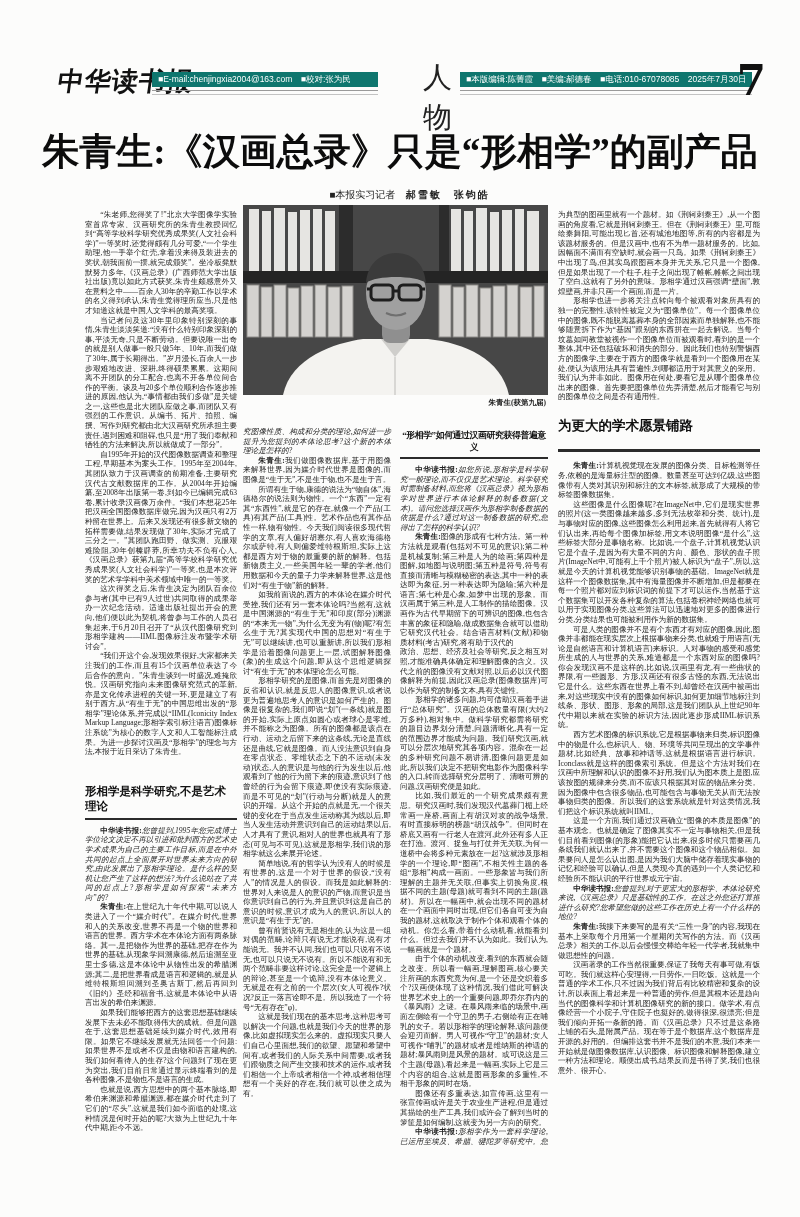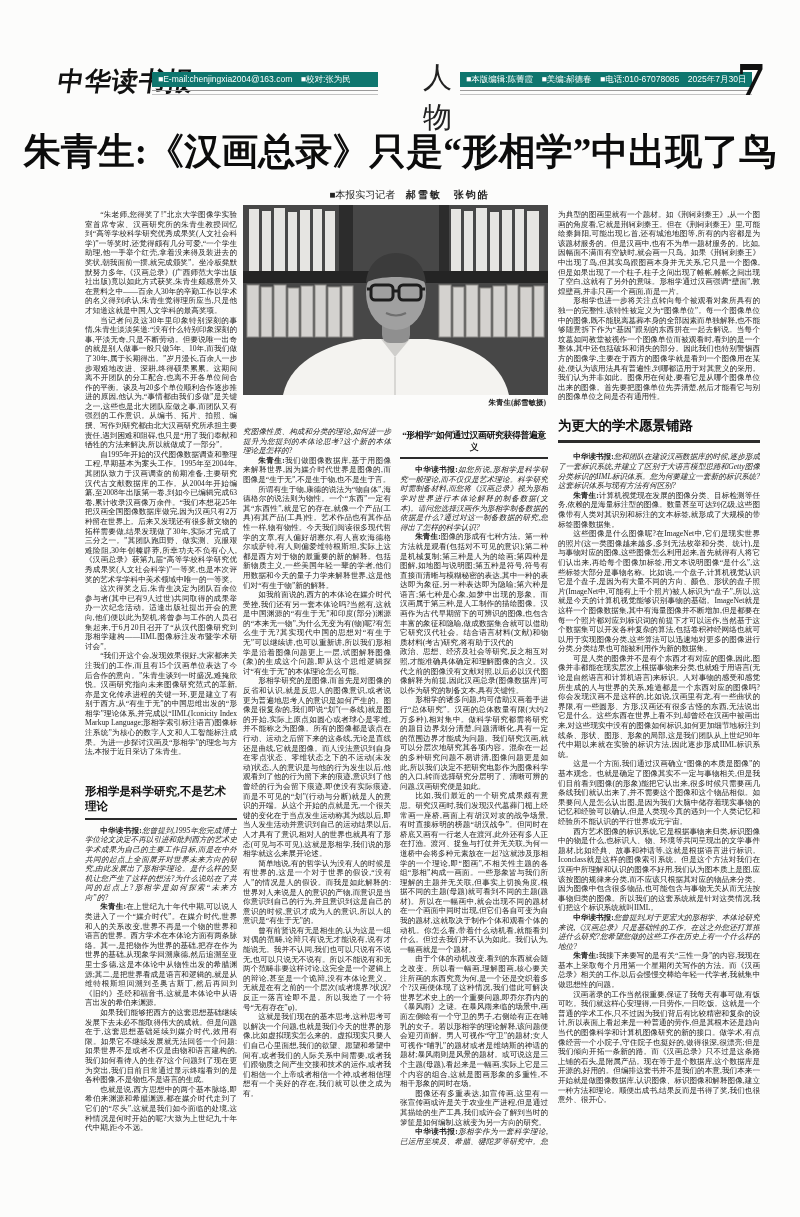--- a/index.html
+++ b/index.html
@@ -38,36 +38,36 @@
   .colR{left:558px;top:210px;width:202px;height:940px;}
   .col p{margin:0;text-indent:2em;font-size:7.6px;line-height:9.6px;color:#242424;}
   .col p.cont{text-indent:0;}
   .col p.q{font-style:italic;color:#1f1f1f;}
   .col p.qcont{font-style:italic;text-indent:0;}
   .col p b{font-style:normal;font-weight:bold;}
   .sec-h{font-weight:bold;color:#111;border-bottom:2.5px solid #2b2b2b;
        padding:3px 0 4px;margin:24px 0 6px;line-height:1.3;break-inside:avoid;text-align:left;}
   .h-md{font-size:11.5px;}
   .h-sm{font-size:8.9px;letter-spacing:-0.4px;text-align:center;}
-  .h-lg{font-size:13.5px;border-bottom-width:3px;padding-bottom:6px;margin:12px 0 9px;}
+  .h-lg{font-size:13.5px;border-bottom-width:3px;padding-bottom:15px;margin:12px 0 9px;}
 </style>
 </head>
 <body>
 
 <div class="page">
 
   <div class="logo">中华读书报</div>
   <div class="bar bar-left">■E-mail:chenjingxia2004@163.com　■校对:张为民</div>
   <div class="rule rule-left"></div>
   <div class="section-title">人物</div>
   <div class="bar bar-right">■本版编辑:陈菁霞　■美编:郝德春　■电话:010-67078085　2025年7月30日</div>
   <div class="rule rule-right"></div>
   <div class="page-num">7</div>
 
-  <h1 class="headline">朱青生:《汉画总录》只是“形相学”中出现了鸟</h1>
+  <h1 class="headline">朱青生:《汉画总录》只是“形相学”的副产品</h1>
   <div class="byline">
     <span>■本报实习记者</span>
     <b>郝雪敏　张钧皓</b>
   </div>
 
   <figure class="photo">
     <svg width="305" height="190" viewBox="0 0 305 190" xmlns="http://www.w3.org/2000/svg">
       <rect x="0" y="0" width="305" height="190" fill="#474747"></rect>
 
       <g fill="#e6e5e2">
@@ -121,61 +121,60 @@
       <g fill="none" stroke="#1e1e1e" stroke-width="3">
         <rect x="128" y="80" width="22" height="15" rx="4"></rect>
         <rect x="156" y="80" width="22" height="15" rx="4"></rect>
         <line x1="150" y1="86" x2="156" y2="86"></line>
         <line x1="124" y1="84" x2="128" y2="84"></line>
           <line x1="178" y1="84" x2="182" y2="84"></line>
       </g>
       <path d="M143,108 Q153,113 163,108" stroke="#6f6f6f" stroke-width="2" fill="none"></path>
     </svg>
   </figure>
-  <div class="caption">朱青生(郝雪敏摄)</div>
+  <div class="caption">朱青生(获第九届)</div>
 
   <div class="col col1" id="col1">
       <p class="p">“朱老师,您得奖了!”北京大学图像学实验室首席专家、汉画研究所的朱青生教授回忆到“高等学校科学研究优秀成果奖(人文社会科学)”一等奖时,还觉得颇有几分可爱,“一个学生助理,他一手举个红壳,拿着没来得及装进去的奖状,朝我面前一摆,就完成颁奖”。坐冷板凳默默努力多年,《汉画总录》(广西师范大学出版社出版)竟以如此方式获奖,朱青生颇感意外又在意料之中——百余人30年的辛勤工作以学术的名义得到承认,朱青生觉得理所应当,只是他才知道这就是中国人文学科的最高奖项。</p>
       <p class="p">当记者问及这30年里印象特别深刻的事情,朱青生淡淡笑道:“没有什么特别印象深刻的事,平淡无奇,只是不断劳动。但要说唯一出奇的就是别人做事一般只做5年、10年,而我们做了30年,属于长期得出。”岁月漫长,百余人一步步艰难地改进、深耕,终得硕果累累。这期间离不开团队的分工配合,也离不开各单位间合作的平衡。谈及与20多个单位顺利合作逐步推进的原因,他认为,“事情都由我们多做”是关键之一,这些也是北大团队应做之事,而团队又有强烈的工作意识。从编书、拓片、拍照、编撰、写作到研究都由北大汉画研究所承担主要责任,遇到困难和阻碍,也只是“用了我们奉献和牺牲的方法来解决,所以就做成了一部分”。</p>
       <p class="p">自1995年开始的汉代图像数据调查和整理工程,早期基本为案头工作。1995年至2004年,其团队致力于汉画调查的前期准备,主要研究汉代古文献数据库的工作。从2004年开始编纂,至2008年出版第一卷,到如今已编辑完成63卷,累计收录汉画像万余件。“我们本想花25年把汉画全国图像数据库做完,因为汉画只有2万种留在世界上。后来又发现还有很多新文物的拓样需要做,结果发现做了30年,实际才完成了三分之一。”其团队跑田野、做实测、克服艰难险阻,30年创榛辟莽,所幸功夫不负有心人,《汉画总录》获第九届“高等学校科学研究优秀成果奖(人文社会科学)”一等奖,也是本次评奖的艺术学学科中美术领域中唯一的一等奖。</p>
       <p class="p">这次得奖之后,朱青生决定为团队百余位参与者(其中已有9人过世)共同取得的成果举办一次纪念活动。适逢出版社提出开会的意向,他们便以此为契机,将曾参与工作的人员召集起来,于6月20日召开了“从汉代图像研究到形相学建构——IIML图像标注发布暨学术研讨会”。</p>
       <p class="p">“我们开这个会,发现效果很好,大家都来关注我们的工作,而且有15个汉画单位表达了今后合作的意向。”朱青生谈到一时盛况,难掩欣悦。汉画研究指向未来图像研究范式的革新,亦是文化传承进程的关键一环,更是建立了有别于西方,从“有生于无”的中国思维出发的“形相学”理论体系,并完成以“IIML(Iconicity Index Markup Language;形相学索引标注语言)图像标注系统”为核心的数字人文和人工智能标注成果。为进一步探讨汉画及“形相学”的理念与方法,本报于近日采访了朱青生。</p>
       <div class="sec-h h-md">形相学是科学研究,不是艺术理论</div>
       <p class="q"><b>中华读书报:</b>您曾提到,1995年您完成博士学位论文决定不再以引进和批判西方的艺术史学术成果为自己的主要工作目标,而是在中外共同的起点上全面展开对世界未来方向的研究,由此发展出了形相学理论。是什么样的契机让您产生了这样的想法?为什么说站在了共同的起点上?形相学是如何探索“未来方向”的?</p>
       <p class="a"><b>朱青生:</b>在上世纪九十年代中期,可以说人类进入了一个“媒介时代”。在媒介时代,世界和人的关系改变,世界不再是一个物的世界和语言的世界。西方学术在本体论方面有两条脉络。其一,是把物作为世界的基础,把存在作为世界的基础,从现象学回溯康德,然后追溯至亚里士多德,这是本体论中从物性出发的希腊渊源;其二,是把世界看成是语言和逻辑的,就是从维特根斯坦回溯到圣奥古斯丁,然后再回到《旧约》圣经和福音书,这就是本体论中从语言出发的希伯来渊源。</p>
       <p class="p">如果我们能够把西方的这套思想基础继续发展下去未必不能取得伟大的成就。但是问题在于,这套思想基础延续到媒介时代,效用有限。如果它不继续发展就无法回答一个问题:如果世界不是或者不仅是由物和语言建构的,我们如何看待人的生存?这个问题到了现在更为突出,我们目前日常通过显示终端看到的是各种图像,不是物也不是语言的生成。</p>
       <p class="p">也就是说,西方思想中的两个基本脉络,即希伯来渊源和希腊渊源,都在媒介时代走到了它们的“尽头”,这就是我们如今面临的处境,这种情况是何时开始的呢?大致为上世纪九十年代中期,距今不远。</p>
     </div>
   <div class="col col23" id="col23">
       <p class="qcont">究图像性质、构成和分类的理论,如何进一步提升为您提到的本体论思考?这个新的本体理论是怎样的?</p>
       <p class="a"><b>朱青生:</b>我们做图像数据库,基于用图像来解释世界,因为媒介时代世界是图像的,而图像是“生于无”,不是生于物,也不是生于言。</p>
       <p class="p">所谓有生于物,康德的说法为“物自体”,海德格尔的说法则为物性。一个“东西”一定有其“东西性”,就是它的存在,就像一个产品(工具)有其产品(工具)性。艺术作品也有其作品性一样,物有物性。今天我们阅读很多现代哲学的文章,有人偏好胡塞尔,有人喜欢海德格尔或萨特,有人则偏爱维特根斯坦,实际上这都是西方对于物的最重要的新的解释。包括新物质主义,一些美国年轻一辈的学者,他们用数据和今天的量子力学来解释世界,这是他们对“有生于物”新的解释。</p>
       <p class="p">如我前面说的,西方的本体论在媒介时代受挫,我们还有另一套本体论吗?当然有,这就是中国渊源的“有生于无”和印度(部分)渊源的“本来无一物”,为什么无变为有(物)呢?有怎么生于无?其实现代中国的思想对“有生于无”可以继续讲,也可以重新讲,所以我们形相学是沿着图像问题更上一层,试图解释图像(象)的生成这个问题,即从这个思维逻辑探讨“有生于无”的本体理论怎么可能。</p>
       <p class="p">形相学研究的是图像,而首先是对图像的反省和认识,就是反思人的图像意识,或者说更为普遍地思考人的意识是如何产生的。图像是很复杂的,我们即说“划”(一条线)就是图的开始,实际上原点如圆心或者球心是零维,并不能称之为图像。所有的图像都是该点在行动、运动之后留下来的这条线,无论是直线还是曲线,它就是图像。而人没法意识到自身在零点状态、零维状态之下的不运动(未发动)状态,人的意识是与他的行为发生以后,他观看到了他的行为留下来的痕迹,意识到了他曾经的行为会留下痕迹,即使没有实际痕迹,而是不可见的“划”(行动与分断)就是人的意识的开端。从这个开始的点就是无,一个很关键的变化在于当点发生运动称其为线以后,即当人发生活动并意识到自己的运动结果以后,人才具有了意识,相对人的世界也就具有了形态(可见与不可见),这就是形相学,我们说的形相学就这么来展开论述。</p>
       <p class="p">简单地说,有的哲学认为没有人的时候是有世界的,这是一个对于世界的假设,“没有人”的情况是人的假设。而我是如此解释的:世界对人来说是人的意识的产物,而意识是当你意识到自己的行为,并且意识到这是自己的意识的时候,意识才成为人的意识,所以人的意识是“有生于无”的。</p>
-      <p class="p">曾有前贤说有无是相生的,认为这是一组对偶的范畴,论辩只有说无才能说有,说有才能说无。我并不认同,我们也可以只说有不说无,也可以只说无不说有。所以不能说有和无两个范畴非要这样讨论,这完全是一个逻辑上的辩论,甚至是一个诡辩,没有本体论意义。无就是在有之前的一个层次(或者境界?状况?反正一落言诠即不是。所以我造了一个符号“无有存在”φ)。</p>
+      <p class="p">曾有前贤说有无是相生的,认为这是一组对偶的范畴,论辩只有说无才能说有,说有才能说无。我并不认同,我们也可以只说有不说无,也可以只说无不说有。所以不能说有和无两个范畴非要这样讨论,这完全是一个逻辑上的辩论,甚至是一个诡辩,没有本体论意义。无就是在有之前的一个层次(女人可视作?状况?反正一落言诠即不是。所以我造了一个符号“无有存在”φ)。</p>
       <p class="p">这就是我们现在的基本思考,这种思考可以解决一个问题,也就是我们今天的世界的形像,比如虚拟现实怎么来的。虚拟现实只要人们自己心里面想,我们的欲望、愿望和希望中间有,或者我们的人际关系中间需要,或者我们跟物质之间产生交接和技术的运作,或者我们相信一个上帝或者相信一个神,或者相信理想有一个美好的存在,我们就可以使之成为有。</p>
       <div class="sec-h h-sm">“形相学”如何通过汉画研究获得普遍意义</div>
       <p class="q"><b>中华读书报:</b>如您所说,形相学是科学研究一般理论,而不仅仅是艺术理论。科学研究时需制备材料,而您将《汉画总录》视为形相学对世界进行本体论解释的制备数据(文本)。请问您选择汉画作为形相学制备数据的依据是什么?通过对这一制备数据的研究,您得出了怎样的科学认识?</p>
       <p class="a"><b>朱青生:</b>图像的形成有七种方法。第一种方法就是观看(包括对不可见的意识);第二种是机械复制;第三种是人为的绘画;第四种是图解,如地图与说明图;第五种是符号,符号有直接而清晰与模糊秘密的表达,其中一种的表达即为象征,另一种表达即为隐喻;第六种是语言;第七种是心象,如梦中出现的形象。而汉画属于第三种,是人工制作的描绘图像。汉画作为古代早期留下的可辨识的图像,也包含丰富的象征和隐喻,做成数据集合就可以借助它研究汉代社会。结合语言材料(文献)和物质材料(考古)研究,将有助于汉代的</p>
       <p class="cont">政治、思想、经济及社会等研究,反之相互对照,才能准确具体确定和理解图像的含义。汉代之前的图像没有文献对照,以后必以汉代图像解释为前提,因此汉画总录(图像数据库)可以作为研究的制备文本,具有关键性。</p>
       <p class="p">形相学的诸多问题,均可借助汉画着手进行“总体研究”。汉画的总体数量有限(大约2万多种),相对集中。做科学研究都需将研究的题目边界划分清楚,问题清晰化,具有一定的范围边界才能成为问题。我们研究汉画,就可以分层次地研究其各项内容。混杂在一起的多种研究问题不易讲清,图像问题更是如此,所以我们决定不把研究电影作为图像科学的入口,转而选择研究分层明了、清晰可辨的问题,汉画研究便是如此。</p>
       <p class="p">比如,我们最近的一个研究成果颇有意思。研究汉画时,我们发现汉代墓葬门楣上经常画一座桥,画面上有胡汉对攻的战争场景,有时直接标明的榜题“胡汉战争”。但同时在桥底又画有一行老人在渡河,此外还有多人正在打渔。渡河、捉鱼与打仗并无关联,为何一道桥中会将多种元素放在一起?这就涉及形相学的一个理论,即“图画”,不相关性主题的各组“形相”构成一画面。一些形象皆与我们所理解的主题并无关联,但事实上切换角度,根据不同的主题(母题)就可看到不同的主题(题材)。所以在一幅画中,就会出现不同的题材在一个画面中同时出现,但它们各自可变为自我的题材,这就取决于制作个体和观看个体的动机。你怎么看,带着什么动机看,就能看到什么。但过去我们并不认为如此。我们认为,一幅画就是一个题材。</p>
       <p class="p">由于个体的动机改变,看到的东西就会随之改变。所以看一幅画,理解图画,核心要关注所画的东西究竟为何,是一个还是交织着多个?汉画便体现了这种情况,我们借此可解决世界艺术史上的一个重要问题,即乔尔乔内的《暴风雨》之谜。在暴风雨来临的场景中,画面左侧绘有一个守卫的男子,右侧绘有正在哺乳的女子。若以形相学的理论解释,该问题便会迎刃而解。男人可视作“守卫”的题材;女人可视作“哺乳”的题材或者是维纳斯的神话的题材;暴风雨则是风景的题材。或可说这是三个主题(母题),看起来是一幅画,实际上它是三个内容的组合,这就是图画形象的多重性,不相干形象的同时在场。</p>
       <p class="p">图像还有多重表达,如宣传画,这里有一张宣传画或许是关于农业生产进程,但是通过其描绘的生产工具,我们或许会了解到当时的箩筐是如何编制,这就变为另一方向的研究。</p>
       <p class="q"><b>中华读书报:</b>形相学作为一套科学理论,已运用至埃及、希腊、犍陀罗等研究中。您希望这一理论能够重建为基于人与世界的关系所构建的一套认识系统及论证方法,这是否意味着它将成为跨文明图像研究的通用方法论?形相学的范式能否成为全球艺术史的理论范式?</p>
     </div>
   <div class="col colR" id="colR">
       <p class="cont">为典型的图画里就有一个题材。如《荆轲刺秦王》,从一个图画的角度看,它就是荆轲刺秦王。但在《荆轲刺秦王》里,可能绘秦舞阳,可能出现匕首,还有城池地图等,所有的内容都是为该题材服务的。但是汉画中,也有不为单一题材服务的。比如,因幅面不满而有空缺时,就会画一只鸟。如果《荆轲刺秦王》中出现了鸟,但其实鸟跟图画本身并无关系,它只是一个图像,但是如果出现了一个柱子,柱子之间出现了帷帐,帷帐之间出现了空白,这就有了另外的意味。形相学通过汉画强调“壁面”,敦煌壁画,并非只画一个画面,而是一片。</p>
       <p class="p">形相学也进一步将关注点转向每个被观看对象所具有的独一的完整性,该特性被定义为“图像单位”。每一个图像单位中的图像,既不能脱离墓葬本身的全部因素而单独解释,也不能够随意拆下作为“基因”跟别的东西拼在一起去解说。当每个坟墓如同教堂被视作一个图像单位而被观看时,看到的是一个整体,其中还包括破坏和消失的部分。因此我们也特别警惕西方的图像学,主要在于西方的图像学就是看到一个图像用在某处,便认为该用法具有普遍性,到哪都适用于对其意义的采用。我们认为并非如此。图像用在何处,要看它是从哪个图像单位出来的图像。首先要把图像单位先弄清楚,然后才能看它与别的图像单位之间是否有通用性。</p>
       <div class="sec-h h-lg">为更大的学术愿景铺路</div>
-      <p class="q"><b>中华读书报:</b>您和团队在建设汉画数据库的时候,逐步形成了一套标识系统,并建立了区别于大语言模型思路和Getty图像分类标识的IIML标识体系。您为何要建立一套新的标识系统?这套标识体系与现有方法有何区别?</p>
       <p class="a"><b>朱青生:</b>计算机视觉现在发展的图像分类、目标检测等任务,依赖的是海量标注型的图像。数量甚至可达到亿级,这些图像带有人类对其识别和标注的文本标签,就形成了大规模的带标签图像数据集。</p>
       <p class="p">这些图像是什么图像呢?在ImageNet中,它们是现实世界的照片(这一类图像越来越多,多到无法枚举和分类、统计),是与事物对应的图像,这些图像怎么利用起来,首先就得有人将它们认出来,再给每个图像加标签,用文本说明图像“是什么”,这些标签大部分是事物名称。比如说,一个盘子,计算机视觉认识它是个盘子,是因为有大量不同的方向、颜色、形状的盘子照片(ImageNet中,可能有上千个照片)被人标识为“盘子”,所以,这就是今天的计算机视觉能够识别事物的基础。ImageNet就是这样一个图像数据集,其中有海量图像并不断增加,但是都要在每一个照片都对应到标识词的前提下才可以运作,当然基于这个数据集可以开发各种复杂的算法,包括卷积神经网络也就可以用于实现图像分类,这些算法可以迅速地对更多的图像进行分类,分类结果也可能被利用作为新的数据集。</p>
       <p class="p">可是人类的图像并不是有个东西才有对应的图像,因此,图像并非都能在现实层次上根据事物来分类,也就难于用语言(无论是自然语言和计算机语言)来标识。人对事物的感受和感觉所生成的人与世界的关系,难道都是一个东西对应的图像吗?你会发现汉画不是这样的,比如说,汉画里有龙,有一些曲状的界限,有一些圆形、方形,汉画还有很多古怪的东西,无法说出它是什么。这些东西在世界上看不到,却曾经在汉画中被画出来,对这些现实中没有的图像如何标识,如何更加细节地标注到线条、形状、图形、形象的局部,这是我们团队从上世纪90年代中期以来就在实验的标识方法,因此逐步形成IIML标识系统。</p>
+      <p class="p">西方艺术图像的标识系统,它是根据事物来归类,标识图像中的物是什么,也标识人、物、环境等共同呈现出的文学事件题材,比如经典、故事和神话等,这就是根据语言进行标识。Iconclass就是这样的图像索引系统。但是这个方法对我们在汉画中所理解和认识的图像不好用,我们认为图本质上是图,应该按图的规律来分类,而不应该只根据其对应的物品来分类。因为图像中包含很多物品,也可能包含与事物无关从而无法按事物归类的图像。所以我们的这套系统就是针对这类情况,我们把这个标识系统就叫IIML。</p>
       <p class="p">这是一个方面,我们通过汉画确立“图像的本质是图像”的基本观念。也就是确定了图像其实不一定与事物相关,但是我们目前看到图像(的形象)能把它认出来,很多时候只需要画几条线我们就认出来了,并不需要这个图像和这个物品相似。如果要问人是怎么认出图,是因为我们大脑中储存着现实事物的记忆和经验可以确认,但是人类现今真的遇到一个人类记忆和经验所不能认识的平行世界或元宇宙。</p>
-      <p class="p">西方艺术图像的标识系统,它是根据事物来归类,标识图像中的物是什么,也标识人、物、环境等共同呈现出的文学事件题材,比如经典、故事和神话等,这就是根据语言进行标识。Iconclass就是这样的图像索引系统。但是这个方法对我们在汉画中所理解和认识的图像不好用,我们认为图本质上是图,应该按图的规律来分类,而不应该只根据其对应的物品来分类。因为图像中包含很多物品,也可能包含与事物无关从而无法按事物归类的图像。所以我们的这套系统就是针对这类情况,我们把这个标识系统就叫IIML。</p>
       <p class="q"><b>中华读书报:</b>您曾提到,对于更宏大的形相学、本体论研究来说,《汉画总录》只是基础性的工作。在这之外您还打算推进什么研究?您希望您做的这些工作在历史上有一个什么样的地位?</p>
       <p class="a"><b>朱青生:</b>我接下来要写的是有关“三性一身”的内容,我现在基本上采取每个月用第一个星期闭关写作的方法。而《汉画总录》相关的工作,以后会慢慢交棒给年轻一代学者,我就集中做思想性的问题。</p>
       <p class="p">汉画著录的工作当然很重要,保证了我每天有事可做,有饭可吃。我们就这样心安理得,一日劳作,一日吃饭。这就是一个普通的学术工作,只不过因为我们背后有比较精密和复杂的设计,所以表面上看起来是一种普通的劳作,但是其根本还是趋向当代的图像科学和计算机图像研究的新的接口。做学术,有点像经营一个小院子,守住院子也挺好的,做得很深,很漂亮;但是我们倾向开拓一条新的路。而《汉画总录》只不过是这条路上铺的石头,是附属产品。现在等于是个数据库,这个数据库是开源的,好用的。但编排这套书并不是我们的本意,我们本来一开始就是做图像数据库,认识图像、标识图像和解释图像,建立一种方法和理论。顺便出成书,结果反而是书得了奖,我们也很意外、很开心。</p>
     </div>
 
 </div>
 
 </body></html>

